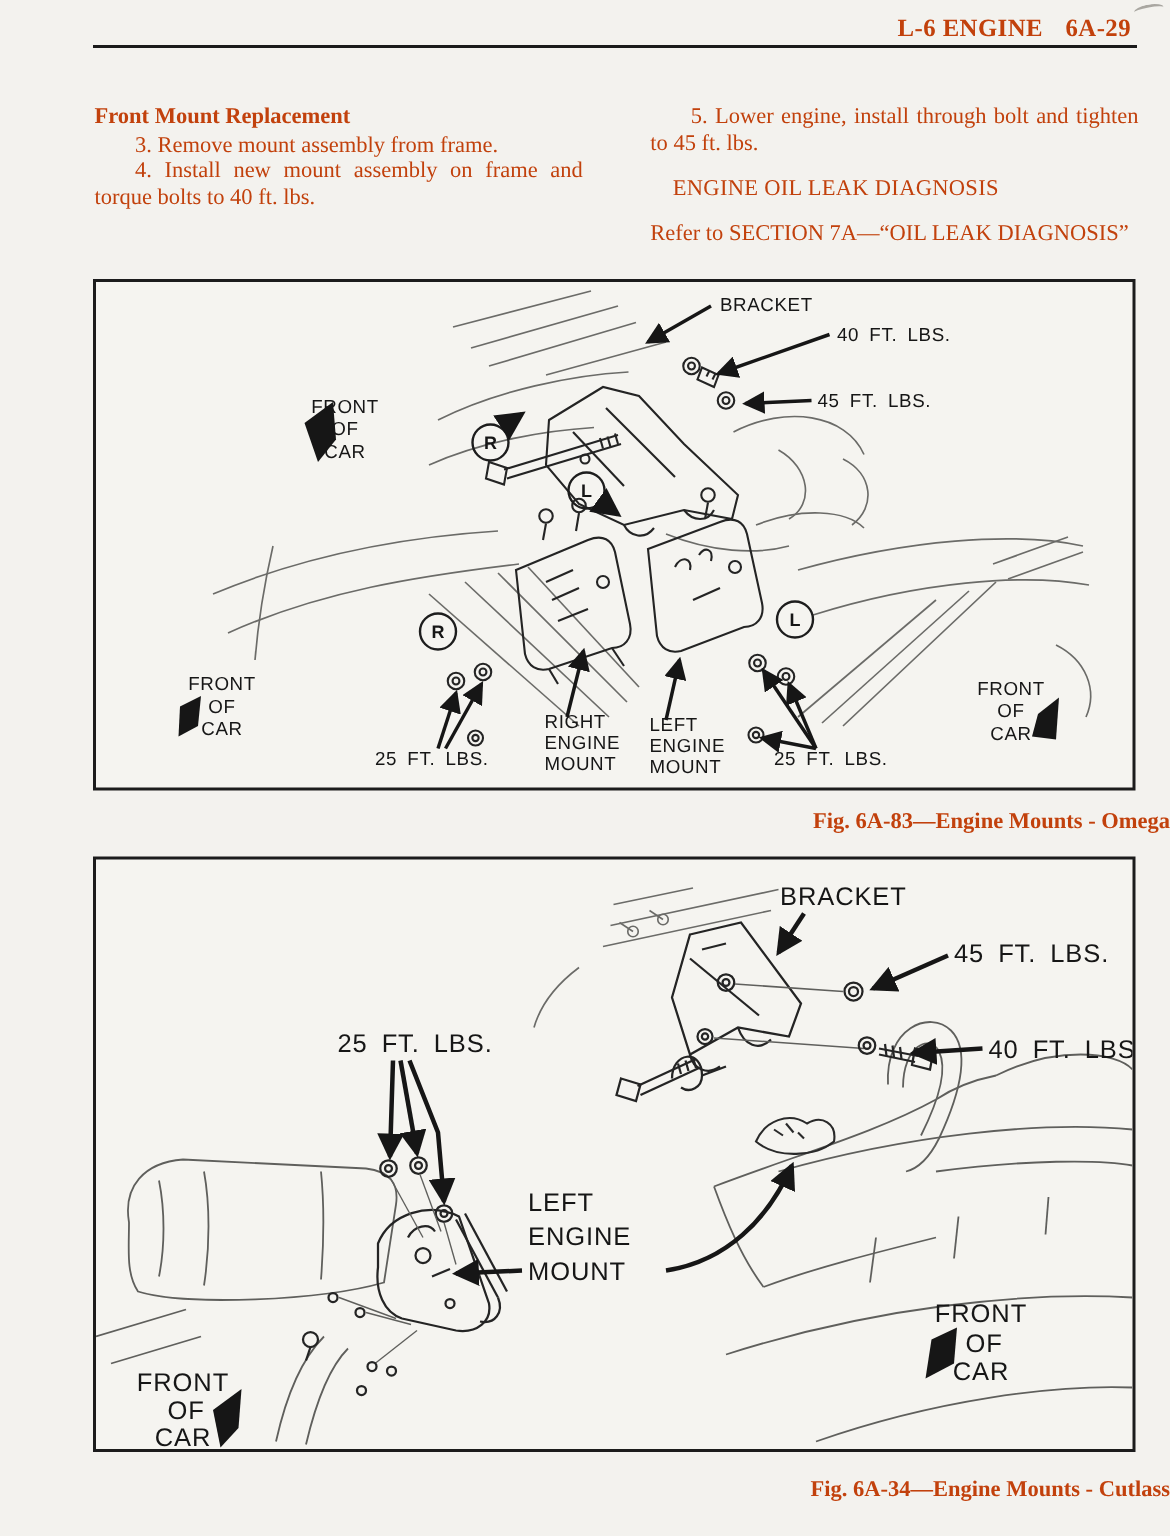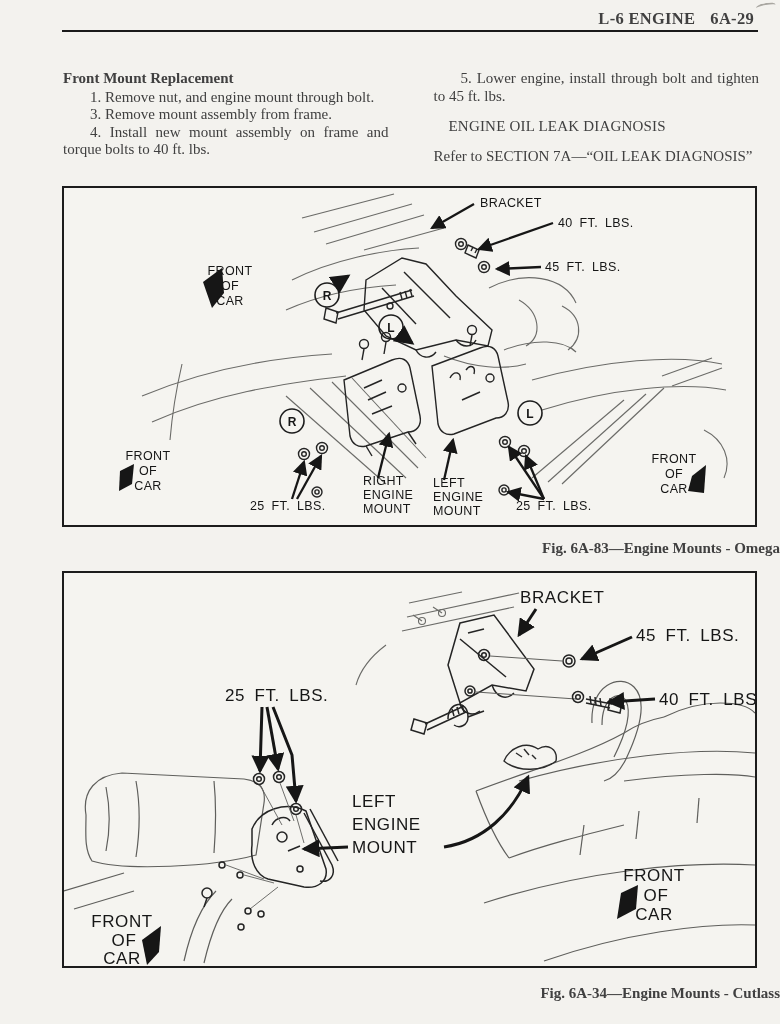--- a/index.html
+++ b/index.html
@@ -1,18 +1,18 @@
 <!DOCTYPE html>
 <html><head>
 <meta charset="utf-8">
 <style>
   *{margin:0;padding:0;box-sizing:border-box}
   html,body{background:#cfcecb}
   .page{position:relative;width:780px;height:1024px;margin:0 auto;background:#f3f2ee;
-        color:#404040;font-family:"Liberation Serif",serif;overflow:hidden}
+        color:#c2410c;font-family:"Liberation Serif",serif;overflow:hidden}
   .hdr{position:absolute;top:9px;right:26px;font-weight:bold;font-size:16.5px;letter-spacing:.3px;white-space:nowrap}
   .hdr .gap{display:inline-block;width:15px}
   .rule{position:absolute;left:62px;right:22px;top:30px;height:2.4px;background:#1a1a1a}
   .curl{position:absolute;top:3px;right:4px;width:20px;height:7px;border-top:2px solid #97958f;
         border-radius:50% 50% 0 0;transform:rotate(-10deg);opacity:.8}
   .cols{position:absolute;left:63px;top:70px;width:696px;display:flex;gap:45px;
         font-size:15px;line-height:17.6px}
   .col{width:331px}
   .col h3{font-size:15px;font-weight:bold;margin-bottom:1px}
   .col p.step{text-indent:27px;text-align:justify}
@@ -37,21 +37,20 @@
 
   <div class="hdr">
     <span>L-6 ENGINE</span><span class="gap"></span><span>6A-29</span>
   </div>
   <div class="rule"></div>
   <div class="curl"></div>
 
   <div class="cols">
     <div class="col col-l">
       <h3>Front Mount Replacement</h3>
-      <p class="step">1. Remove nut, and engine mount through bolt.</p>
       <p class="step">3. Remove mount assembly from frame.</p>
       <p class="step">4. Install new mount assembly on frame and torque bolts to 40 ft. lbs.</p>
     </div>
     <div class="col col-r">
       <p class="step">5. Lower engine, install through bolt and tighten to 45 ft. lbs.</p>
       <h4>ENGINE OIL LEAK DIAGNOSIS</h4>
       <p>Refer to SECTION 7A—“OIL LEAK DIAGNOSIS”</p>
     </div>
   </div>
 

